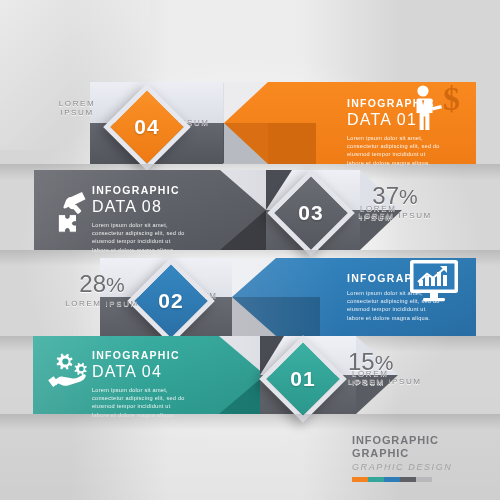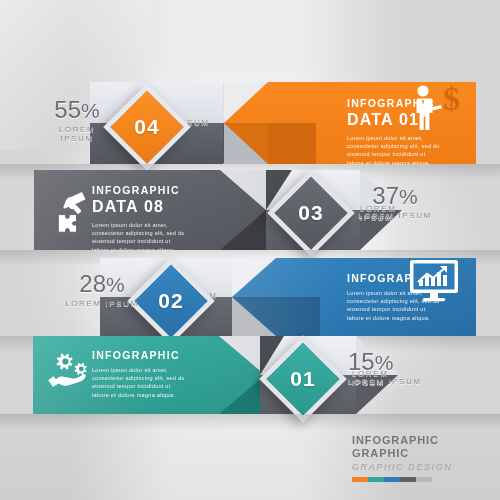--- a/index.html
+++ b/index.html
@@ -32,21 +32,21 @@
 
   
   .band{position:absolute;}
 
   
   .txtblock{position:absolute;}
   .kicker{
     font-size:10.5px;letter-spacing:1.3px;font-weight:bold;line-height:12px;
   }
   .headline{
-    font-size:16px;letter-spacing:1.2px;font-weight:bold;line-height:19px;
+    font-size:16px;letter-spacing:1.2px;font-weight:normal;line-height:19px;
     margin-top:1px;
   }
   .bodycopy{
     font-size:5.6px;line-height:8.2px;letter-spacing:.25px;width:95px;margin-top:5px;
   }
   .pct{
     font-size:24px;font-weight:normal;letter-spacing:0px;line-height:25px;
     color:#6e6e72;
     text-shadow:0 1px 0 rgba(255,255,255,.9);
   }
@@ -140,23 +140,20 @@
           <text x="35" y="28" font-family="Liberation Serif, serif" font-size="34" font-weight="bold">$</text>
         </g>
       </svg>
     </div>
 
     <div class="diamond" style="left:116px;top:14px;background:linear-gradient(135deg,#FA9128,#EE7A12);border-color:#e6e8ee;">
       <span class="num">04</span>
     </div>
 
     <div class="txtblock" style="left:44px;top:15px;width:66px;text-align:center;">
-      <div class="pct">
-        <span>55</span><span class="sym">%</span>
-      </div>
       <div class="pctsub">LOREM IPSUM</div>
     </div>
 
     <div class="band-shadow" style="top:82px;"></div>
   </div>
 
   <div class="band" style="left:0;top:170px;width:500px;height:80px;">
 
     <div style="position:absolute;left:34px;top:0;width:232px;height:80px;overflow:hidden;">
       <div style="position:absolute;inset:0;background:linear-gradient(180deg,#65676E,#595B62);"></div>
@@ -278,20 +275,21 @@
       <div style="position:absolute;left:48px;top:0;width:96px;height:39px;background:linear-gradient(180deg,#eff1f6,#e1e3ea);"></div>
       <div style="position:absolute;left:48px;top:39px;width:96px;height:39px;background:linear-gradient(180deg,#6A6C74,#5A5C63);"></div>
       <div style="position:absolute;left:144px;top:0;width:0;height:0;border-top:39px solid transparent;border-left:42px solid #e1e3ea;"></div>
       <div style="position:absolute;left:144px;top:39px;width:0;height:0;border-bottom:39px solid transparent;border-left:42px solid #5A5C63;"></div>
       <div style="position:absolute;left:48px;top:0;width:0;height:0;border-top:39px solid #4a4c53;border-right:24px solid transparent;"></div>
       <div class="lorem-chev" style="left:140px;top:33px;">LOREM IPSUM</div>
     </div>
 
     <div class="txtblock" style="left:92px;top:13px;color:#fff;">
       <div class="kicker">INFOGRAPHIC</div>
+      <div class="headline">DATA 04</div>
       <div class="bodycopy" style="color:rgba(255,255,255,.9);">Lorem ipsum dolor sit amet, consectetur adipiscing elit, sed do eiusmod tempor incididunt ut labore et dolore magna aliqua.</div>
     </div>
 
     <div class="icon" style="left:46px;top:14px;">
       <svg width="50" height="46" viewBox="0 0 50 46">
         <g fill="#ffffff">
           <path d="M14.6 4.2l1.9-.6 1.3 2.2c.6-.1 1.2-.1 1.8 0l1.5-2.1 1.8.8-.6 2.5c.5.3.9.7 1.2 1.1l2.5-.5.5 1.9-2.2 1.3c.1.6.1 1.2 0 1.8l2.1 1.5-.8 1.8-2.5-.6c-.3.5-.7.9-1.1 1.2l.5 2.5-1.9.5-1.3-2.2c-.6.1-1.2.1-1.8 0l-1.5 2.1-1.8-.8.6-2.5c-.5-.3-.9-.7-1.2-1.1l-2.5.5-.5-1.9 2.2-1.3c-.1-.6-.1-1.2 0-1.8l-2.1-1.5.8-1.8 2.5.6c.3-.5.7-.9 1.1-1.2z"></path>
           <circle cx="19.4" cy="11.5" r="3.1" fill="#34A79A"></circle>
           <path d="M31.6 13.2l1.5-.5 1 1.7c.5-.1.9-.1 1.4 0l1.2-1.6 1.4.6-.5 1.9c.4.2.7.5.9.9l1.9-.4.4 1.5-1.7 1c.1.5.1.9 0 1.4l1.6 1.2-.6 1.4-1.9-.5c-.2.4-.5.7-.9.9l.4 1.9-1.5.4-1-1.7c-.5.1-.9.1-1.4 0l-1.2 1.6-1.4-.6.5-1.9c-.4-.2-.7-.5-.9-.9l-1.9.4-.4-1.5 1.7-1c-.1-.5-.1-.9 0-1.4l-1.6-1.2.6-1.4 1.9.5c.2-.4.5-.7.9-.9z"></path>
           <circle cx="35.3" cy="18.9" r="2.4" fill="#34A79A"></circle>

